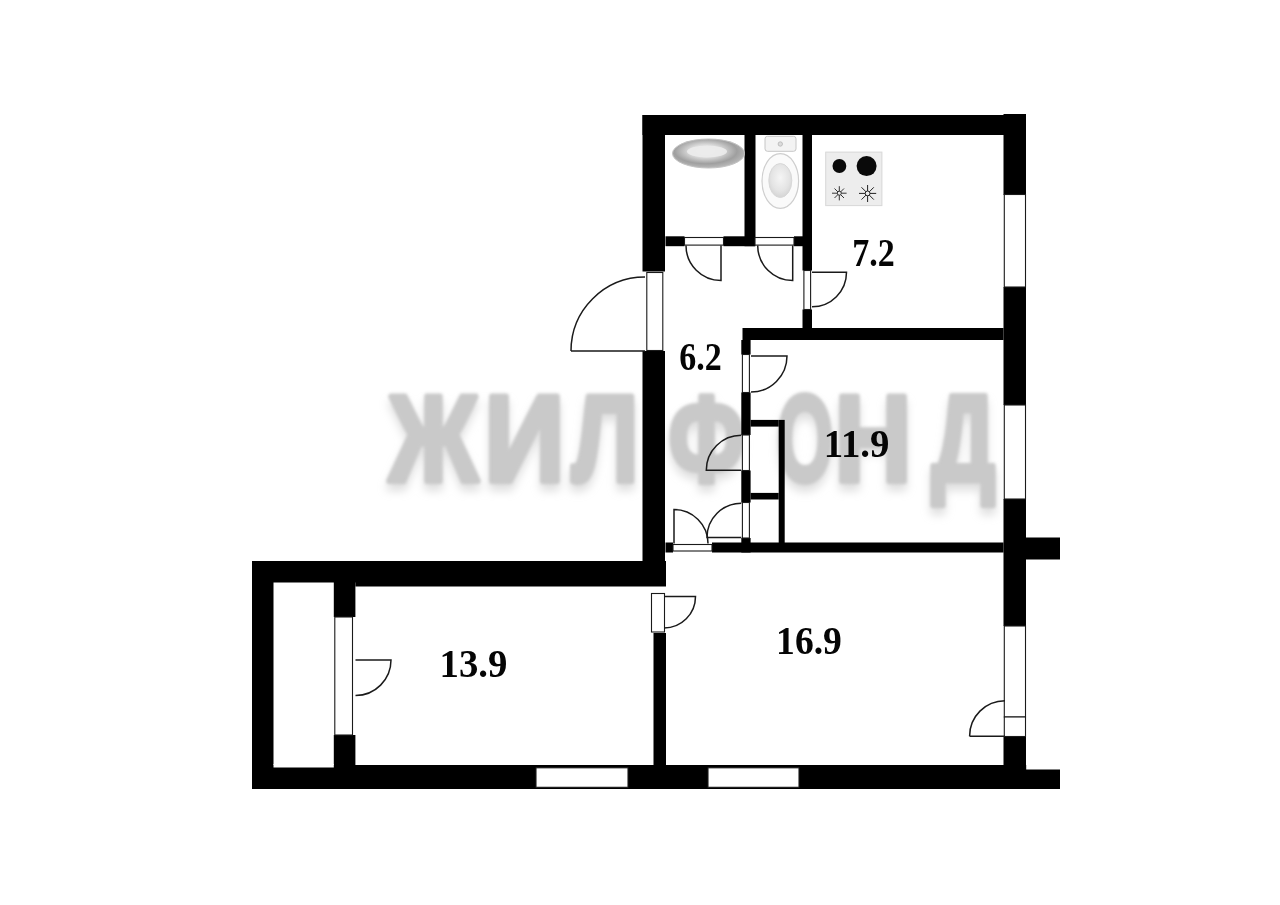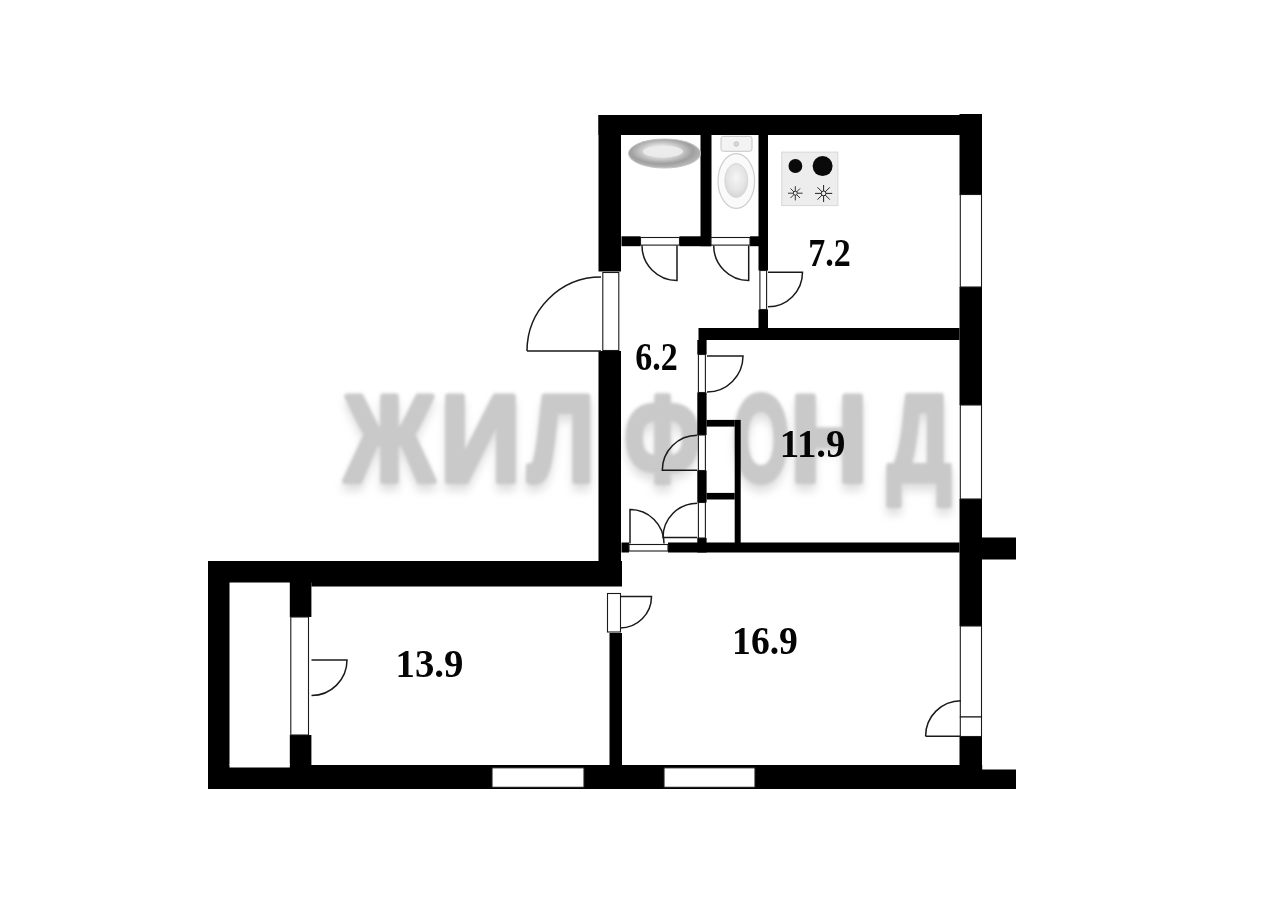--- a/index.html
+++ b/index.html
@@ -1,16 +1,16 @@
 <!DOCTYPE html>
 <html><head>
 <meta charset="utf-8">
 <style>
   html,body{margin:0;padding:0;background:#fff;}
-  #page{position:relative;width:1016px;height:905px;background:#a3a3a3;overflow:hidden;}
+  #page{position:relative;width:1016px;height:905px;background:#a3a3a3;overflow:hidden;margin-left:44px;}
   svg{position:absolute;left:0;top:0;}
 </style>
 </head>
 <body>
 
 <div id="page">
 <svg width="1280" height="905" viewBox="0 0 1280 905">
 <defs>
   <radialGradient id="sinkGrad" cx="46%" cy="42%" r="62%">
     <stop offset="0%" stop-color="#ededed"></stop>

